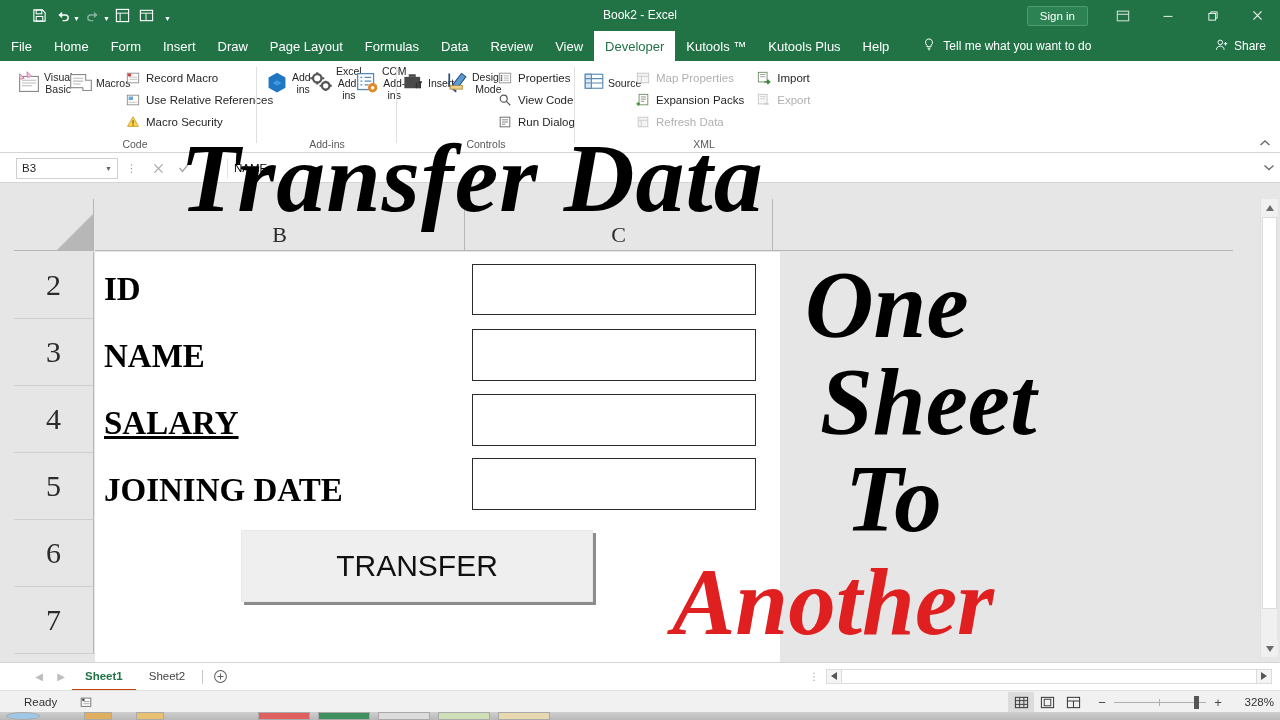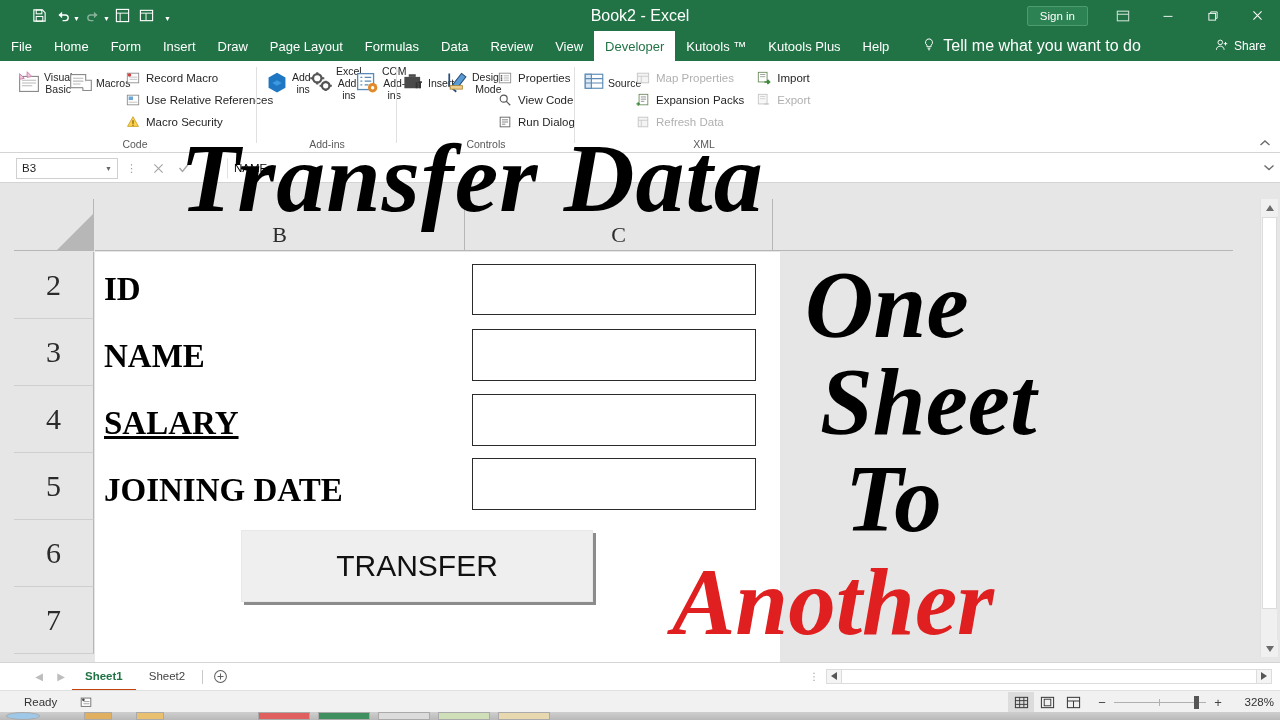--- a/index.html
+++ b/index.html
@@ -28,21 +28,21 @@
     width: 22px; height: 22px;
     display: flex; align-items: center; justify-content: center;
     color: #ffffff;
   }
   .qat-btn svg { display: block; }
   .qat-caret { font-size: 7px; color: #ffffff; margin-left: -3px; padding-top: 6px;}
   .title-text {
     position: absolute; left: 0; right: 0; top: 0;
     height: 31px; line-height: 31px;
     text-align: center;
-    color: #ffffff; font-size: 16px;
+    color: #ffffff; font-size: 12px;
     pointer-events: none;
   }
   .tb-right {
     position: absolute; right: 0; top: 0; height: 31px;
     display: flex; align-items: center; gap: 0px;
   }
   .signin {
     background: #2d8253; color: #ffffff;
     font-size: 11.5px; padding: 3px 12px;
     border: 1px solid #4f9a6f; border-radius: 2px;
@@ -64,21 +64,21 @@
   }
   .tab {
     padding: 0 11px; height: 30px; line-height: 31px;
     color: #ffffff; font-size: 13px; white-space: nowrap;
   }
   .tab.active {
     background: #ffffff; color: #217346; font-weight: normal;
   }
   .tellme {
     display: flex; align-items: center; gap: 7px;
-    margin-left: 22px; color: #ffffff; font-size: 16px;
+    margin-left: 22px; color: #ffffff; font-size: 12px;
   }
   .share {
     position: absolute; right: 14px; top: 0; height: 30px;
     display: flex; align-items: center; gap: 5px;
     color: #ffffff; font-size: 12px;
   }
 
   
   .ribbon {
     position: absolute; left: 0; top: 61px; width: 1280px; height: 92px;

